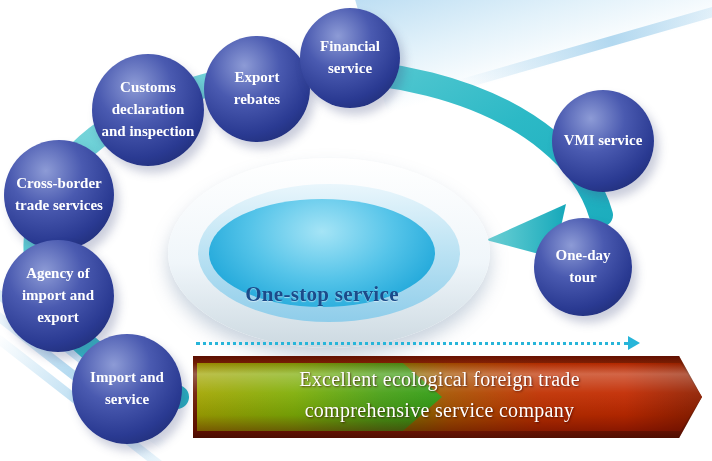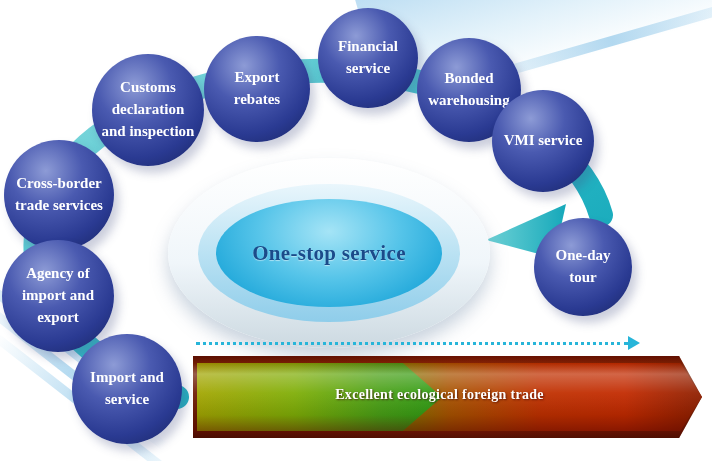--- a/index.html
+++ b/index.html
@@ -35,42 +35,42 @@
   .ellipse-outer {
     left:168px; top:158px; width:322px; height:190px; z-index:2;
     background:linear-gradient(180deg,#ffffff 0%, #f0f6fa 55%, #ccd9e1 100%);
     box-shadow:0 10px 18px rgba(100,130,160,.35);
   }
   .ellipse-mid {
     left:198px; top:184px; width:262px; height:138px; z-index:3;
     background:linear-gradient(180deg,#e9f6fc 0%, #bfe4f4 45%, #8fcdea 100%);
   }
   .ellipse-inner {
-    left:216px; top:199px; width:226px; height:108px; z-index:4;
+    left:209px; top:199px; width:226px; height:108px; z-index:4;
     background:radial-gradient(ellipse at 50% 30%, #a5e4f6 0%, #55c4e9 45%, #21a8da 80%, #1897c9 100%);
-    display:flex; align-items:center; justify-content:center;
+    display:flex; align-items:flex-end; justify-content:center;
   }
   .center-label {
     font-size:21px; font-weight:bold; color:#1b4b8a; letter-spacing:.3px;
     text-shadow:0 1px 1px rgba(255,255,255,.5);
   }
 
   
   .sphere {
     position:absolute; z-index:5; border-radius:50%;
     background:radial-gradient(circle at 38% 28%, #8d9bd6 0%, #4a5ab0 35%, #2a3a92 68%, #17235f 100%);
     box-shadow:5px 7px 10px rgba(70,80,130,.28);
     display:flex; align-items:center; justify-content:center; text-align:center;
     color:#ffffff; font-weight:bold; font-size:15px; line-height:1.45; padding:8px;
   }
   .sp-customs   { left:92px;  top:54px;  width:112px; height:112px;font-family:Liberation Serif, serif; }
   .sp-export    { left:204px; top:36px;  width:106px; height:106px; }
-  .sp-financial { left:318px; top:8px;   width:100px; height:100px;justify-content:center; }
+  .sp-financial { left:300px; top:8px;   width:100px; height:100px;justify-content:center; }
   .sp-bonded    { left:417px; top:38px;  width:104px; height:104px; }
-  .sp-vmi       { left:492px; top:90px;  width:102px; height:102px; }
+  .sp-vmi       { left:552px; top:90px;  width:102px; height:102px; }
   .sp-oneday    { left:534px; top:218px; width:98px;  height:98px;justify-content:center;  }
   .sp-cross     { left:4px;   top:140px; width:110px; height:110px; }
   .sp-agency    { left:2px;   top:240px; width:112px; height:112px; }
   .sp-import    { left:72px;  top:334px; width:110px; height:110px; }
 
   
   .dotted-line {
     position:absolute; left:196px; top:342px; width:432px; z-index:6;
     border-top:3px dotted #27b5d9;
   }
@@ -100,21 +100,21 @@
     position:absolute; inset:0; pointer-events:none;
     clip-path:polygon(0 0, 95.5% 0, 100% 50%, 95.5% 100%, 0 100%);
     background:linear-gradient(180deg,
       rgba(70,0,0,.50) 0%, rgba(120,30,0,.22) 9%,
       rgba(255,255,255,.28) 22%, rgba(255,255,255,.06) 45%,
       rgba(0,0,0,.10) 72%, rgba(70,0,0,.45) 91%, rgba(40,0,0,.55) 100%);
   }
   .banner-text {
     position:absolute; inset:0; z-index:2; display:flex; flex-direction:column;
     align-items:center; justify-content:space-evenly; padding:4px 46px 8px 30px;
-    color:#ffffff; font-weight:bold; font-size:14px;
+    color:#ffffff; font-weight:normal; font-size:20px;
     text-shadow:1px 1px 2px rgba(60,0,0,.65); text-align:center; letter-spacing:.3px;
   }
 </style>
 </head>
 <body>
 
 <div class="canvas">
 
   <div class="deco deco-tr"></div>
   <div class="deco deco-tr2"></div>
@@ -146,23 +146,20 @@
 
   <div class="sphere sp-customs">
     <span>Customs declaration and inspection</span>
   </div>
   <div class="sphere sp-export">
     <span>Export rebates</span>
   </div>
   <div class="sphere sp-financial">
     <span>Financial service</span>
   </div>
-  <div class="sphere sp-bonded">
-    <span>Bonded warehousing</span>
-  </div>
   <div class="sphere sp-vmi">
     <span>VMI service</span>
   </div>
   <div class="sphere sp-oneday">
     <span>One-day tour</span>
   </div>
   <div class="sphere sp-cross">
     <span>Cross-border trade services</span>
   </div>
   <div class="sphere sp-agency">
@@ -175,16 +172,17 @@
   <div class="dotted-line"></div>
   <div class="dotted-head"></div>
 
   <div class="banner">
     <div class="banner-base"></div>
     <div class="banner-arrow-red"></div>
     <div class="banner-arrow-green"></div>
     <div class="banner-shade"></div>
     <div class="banner-text">
       <span>Excellent ecological foreign trade</span>
+      <span>comprehensive service company</span>
     </div>
   </div>
 
 </div>
 
 </body></html>

